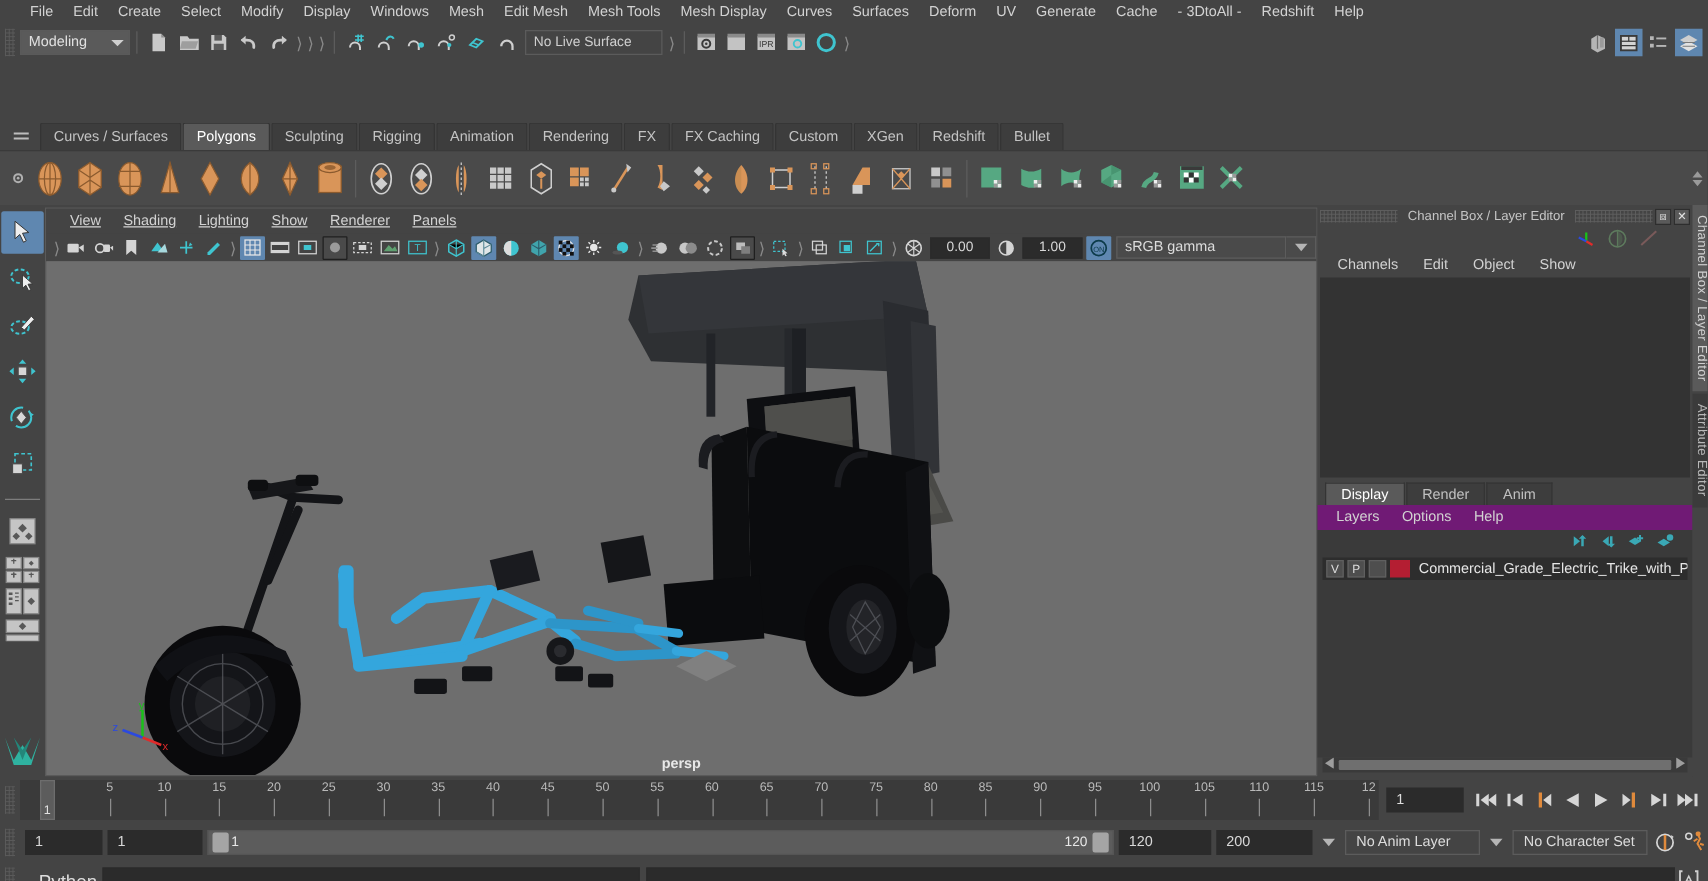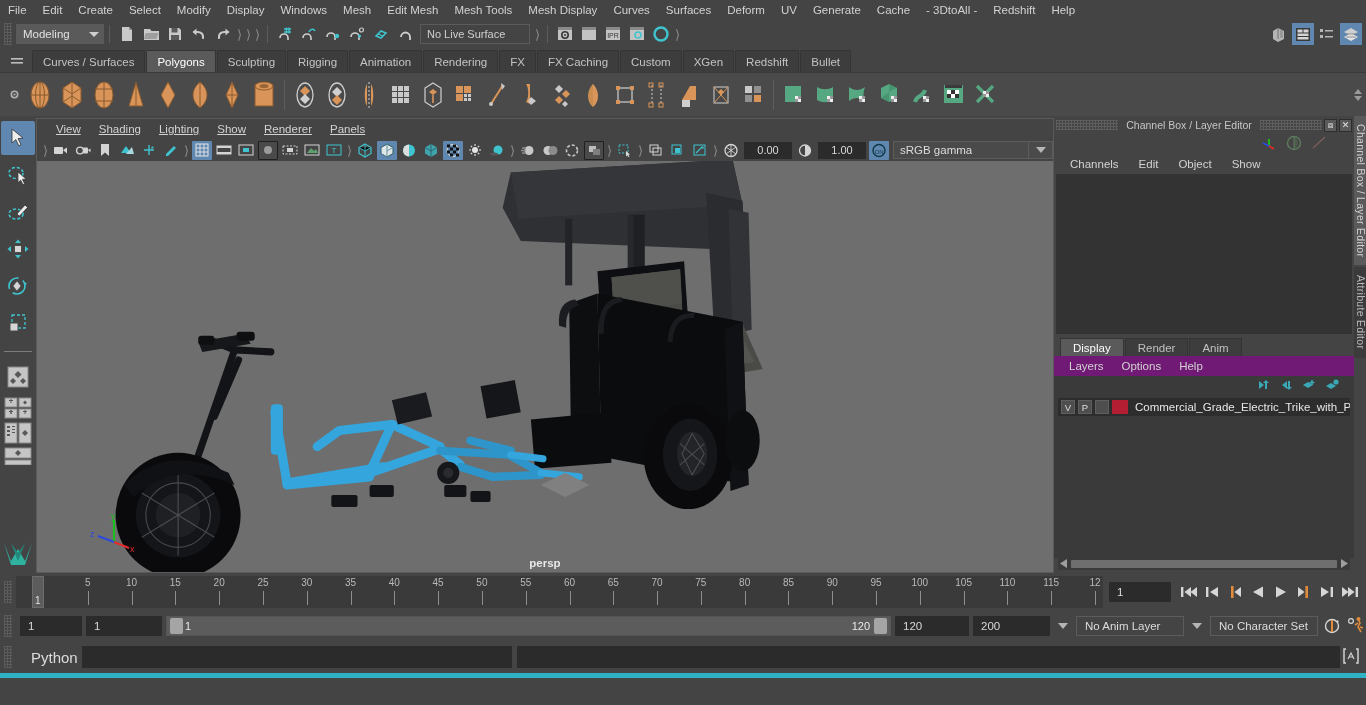--- a/index.html
+++ b/index.html
@@ -6,21 +6,21 @@
   html,body {
     width:1366px; height:705px; overflow:hidden;
     background:#444444;
     font-family:"Liberation Sans", sans-serif;
     font-size:11px; color:#c8c8c8;
     -webkit-font-smoothing:antialiased;
   }
   .app { position:relative; width:1366px; height:705px; background:#444; }
 
   
-  .menubar { height:20px; background:#444444; display:flex; align-items:center; padding-left:0; }
+  .menubar { height:20px; background:#444444; display:flex; align-items:center; padding-left:16px; }
   .menubar .mi { padding:0 8px; height:20px; line-height:20px; font-size:11.5px; color:#d2d2d2; white-space:nowrap; cursor:default;}
 
   
   .statusline { height:28px; background:#444444; display:flex; align-items:center; padding-left:4px; position:relative;}
   .gripdots { width:8px; height:22px; background:
       repeating-linear-gradient(to bottom,#6e6e6e 0 1px, transparent 1px 3px),
       repeating-linear-gradient(to right,#6e6e6e 0 1px, transparent 1px 3px);
       background-size:3px 3px; opacity:.55; margin-right:4px; flex:none;}
   .modeSel { width:88px; height:20px; background:#5a5a5a; border:1px solid #5a5a5a; color:#e0e0e0;
              display:flex; align-items:center; padding-left:6px; font-size:11.5px; position:relative;}
@@ -30,21 +30,21 @@
   .ico { width:22px; height:22px; flex:none; display:flex; align-items:center; justify-content:center; margin:0 1px; }
   .ico svg { display:block; }
   .livefield { width:110px; height:20px; background:#444; border:1px solid #5b5b5b; color:#cfcfcf;
                display:flex;align-items:center; padding-left:6px; font-size:11px; margin:0 3px;}
   .rightstat { position:absolute; right:4px; top:3px; display:flex; gap:2px; }
   .rbox { width:22px; height:22px; display:flex; align-items:center; justify-content:center;}
   .rbox.on { background:#5f87b0; }
 
   
   .shelfwrap { background:#444; }
-  .shelftabs { height:24px; display:flex; align-items:flex-end; padding-left:6px; background:#444;}
+  .shelftabs { height:24px; display:flex; align-items:flex-end; padding-left:6px; background:#444;margin-top:48px;}
   .hamb { width:22px; height:22px; display:flex;align-items:center;justify-content:center; margin-right:4px;}
   .stab { height:22px; line-height:22px; padding:0 10px; font-size:11.5px; color:#c3c3c3;
           background:#3d3d3d; border:1px solid #343434; border-bottom:none; margin-right:1px; border-radius:2px 2px 0 0; white-space:nowrap;}
   .stab.active { background:#5a5a5a; color:#fff;}
   .shelfbar { height:44px; background:#4a4a4a; display:flex; align-items:center; padding-left:4px; border-top:1px solid #3a3a3a;}
   .gear { width:20px; height:44px; display:flex;align-items:center;justify-content:center; flex:none;}
   .sico { width:32px; height:34px; flex:none; display:flex;align-items:center;justify-content:center;}
   .vsep { width:1px;height:30px;background:#5d5d5d;margin:0 4px; flex:none;}
   .shelfscroll { margin-left:auto; width:16px; height:44px; display:flex; flex-direction:column; align-items:center; justify-content:center; gap:2px;}
   .tri-u{width:0;height:0;border-left:4px solid transparent;border-right:4px solid transparent;border-bottom:5px solid #9a9a9a;}

